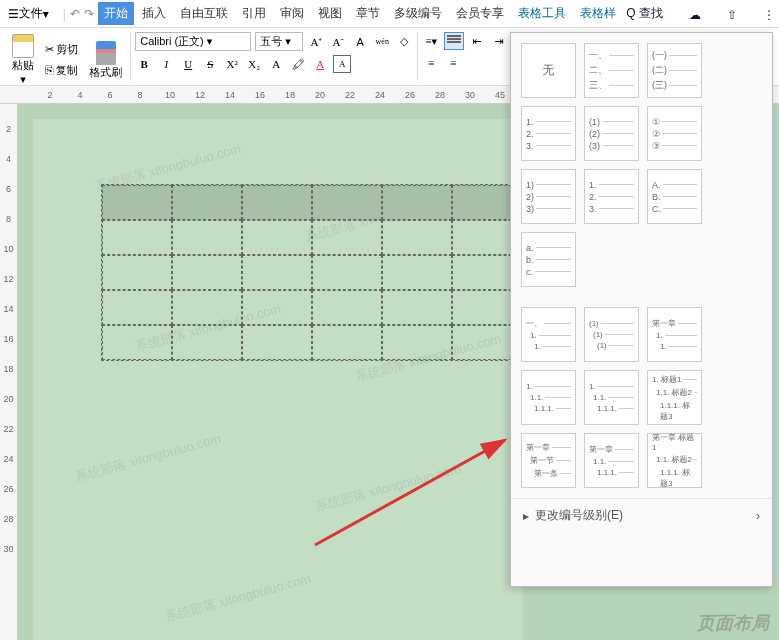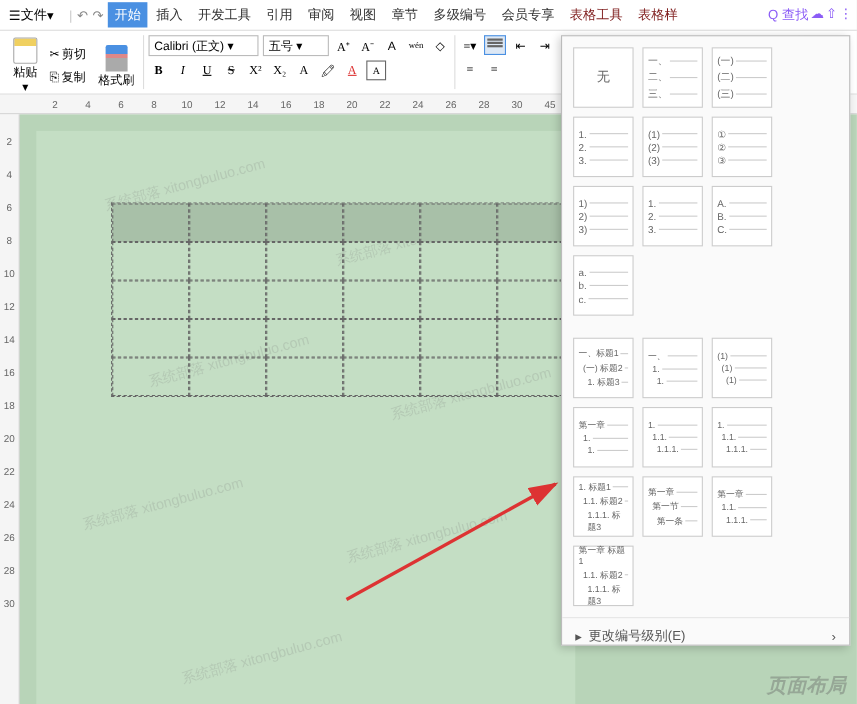--- a/index.html
+++ b/index.html
@@ -3,22 +3,22 @@
 <meta charset="utf-8">
 <style>
 *{margin:0;padding:0;box-sizing:border-box;font-family:"Microsoft YaHei",sans-serif}
 body{width:779px;height:640px;background:#fff;overflow:hidden;position:relative}
 .menubar{height:28px;display:flex;align-items:center;border-bottom:1px solid #ddd;padding:0 4px;font-size:12px}
 .filemenu{display:flex;align-items:center;margin-right:6px;padding:2px 4px}
 .sep{color:#ccc;margin:0 4px}
 .tabs{display:flex;gap:2px}
 .tab{padding:3px 6px;color:#333;cursor:pointer}
 .tab.active{background:#4a90e2;color:#fff}
-.tab.blue{color:#7f1d1d}
-.tbar-right{margin-left:auto;display:flex;gap:2px;align-items:flex-start;color:#8b5cf6}
+.tab.blue{color:#0369a1}
+.tbar-right{margin-left:auto;display:flex;gap:26px;align-items:flex-end;color:#0f172a}
 .toolbar{height:58px;border-bottom:1px solid #ddd;display:flex;padding:4px;font-size:11px;position:relative}
 .tgrp{display:flex;flex-direction:column;padding:0 4px}
 .tcol{display:flex;flex-direction:column;gap:2px}
 .trow{display:flex;align-items:center;gap:4px}
 .tbtn{display:flex;align-items:center;gap:2px;padding:2px 3px;cursor:pointer}
 .bigbtn{display:flex;flex-direction:column;align-items:center;padding:2px 4px;cursor:pointer}
 .paste-ico{width:22px;height:24px;border:1px solid #aaa;border-radius:2px;position:relative;background:linear-gradient(#f0d060 30%,#fff 30%)}
 .brush-ico{width:20px;height:24px;background:linear-gradient(#4a90e2 35%,#d88 35% 50%,#aaa 50%);border-radius:2px 2px 0 0}
 .fontbox{border:1px solid #bbb;padding:1px 4px;font-size:11px;background:#fff}
 .fbtn{width:18px;height:18px;display:flex;align-items:center;justify-content:center;cursor:pointer;font-family:serif}
@@ -58,21 +58,21 @@
 <body>
 
 <div class="menubar">
   <div class="filemenu">☰ <span>文件</span> ▾</div>
   <span class="sep">|</span>
   <span style="color:#888;margin-right:4px">↶</span>
   <span style="color:#888;margin-right:4px">↷</span>
   <div class="tabs">
     <div class="tab active">开始</div>
     <div class="tab">插入</div>
-    <div class="tab">开发工具</div>
+    <div class="tab">自由互联</div>
     <div class="tab">引用</div>
     <div class="tab">审阅</div>
     <div class="tab">视图</div>
     <div class="tab">章节</div>
     <div class="tab">多级编号</div>
     <div class="tab">会员专享</div>
     <div class="tab blue">表格工具</div>
     <div class="tab blue">表格样</div>
   </div>
   <div class="tbar-right">
@@ -95,22 +95,22 @@
         <div class="tbtn">⎘ <span>复制</span></div>
       </div>
       <div class="bigbtn">
         <div class="brush-ico"></div>
         <span>格式刷</span>
       </div>
     </div>
   </div>
   <div class="tgrp" style="border-left:1px solid #ddd">
     <div class="trow">
-      <div class="fontbox" style="width:100px"><span>Calibri (正文)</span> ▾</div>
-      <div class="fontbox" style="width:60px"><span>五号</span> ▾</div>
+      <div class="fontbox" style="width:116px"><span>Calibri (正文)</span> ▾</div>
+      <div class="fontbox" style="width:48px"><span>五号</span> ▾</div>
       <div class="fbtn">A⁺</div>
       <div class="fbtn">A⁻</div>
       <div class="fbtn" style="font-family:sans-serif">A</div>
       <div class="fbtn" style="font-size:8px">wén</div>
       <div class="fbtn">◇</div>
     </div>
     <div class="trow" style="margin-top:4px">
       <div class="fbtn" style="font-weight:bold">B</div>
       <div class="fbtn" style="font-style:italic">I</div>
       <div class="fbtn" style="text-decoration:underline">U</div>
@@ -301,25 +301,20 @@
         <div class="ln">C.</div>
       </div>
     <div class="num-opt">
         <div class="ln">a.</div>
         <div class="ln">b.</div>
         <div class="ln">c.</div>
       </div>
   </div>
   <div class="dd-grid">
     <div class="num-opt ml-opt">
-        <div class="ln l1">一、标题1</div>
-        <div class="ln l2">(一) 标题2</div>
-        <div class="ln l3">1. 标题3</div>
-      </div>
-    <div class="num-opt ml-opt">
         <div class="ln l1">一、</div>
         <div class="ln l2">1.</div>
         <div class="ln l3">1.</div>
       </div>
     <div class="num-opt ml-opt">
         <div class="ln l1">(1)</div>
         <div class="ln l2">(1)</div>
         <div class="ln l3">(1)</div>
       </div>
     <div class="num-opt ml-opt">

